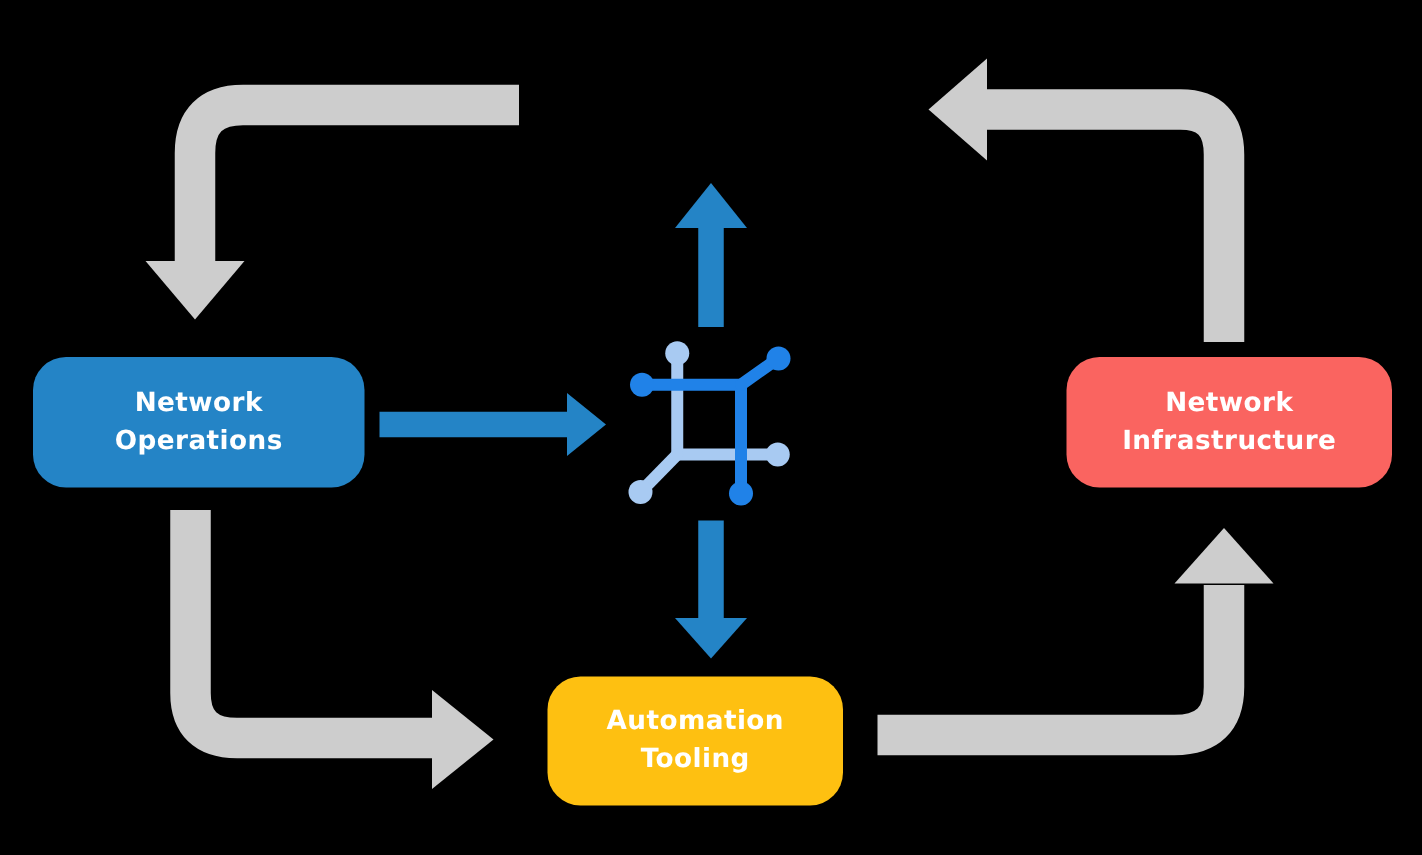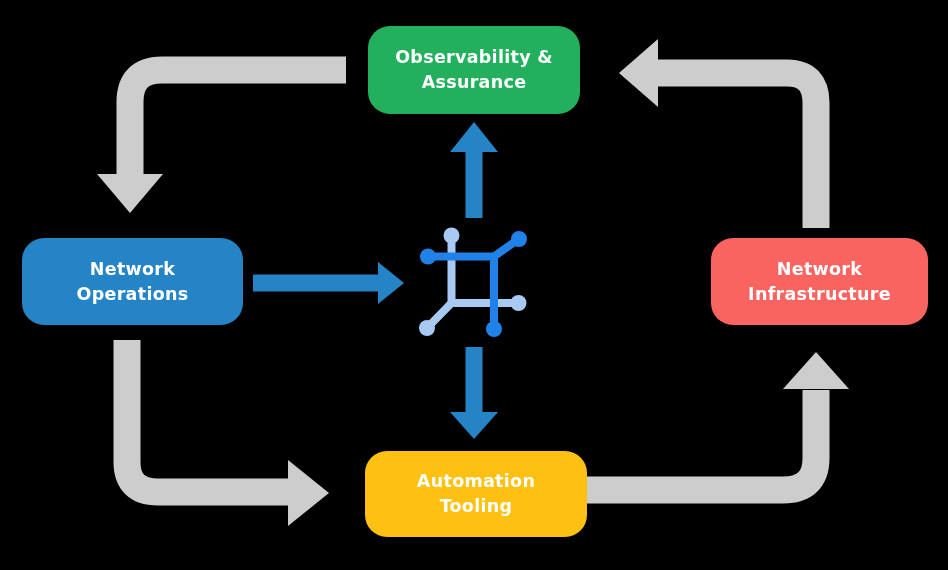--- a/index.html
+++ b/index.html
@@ -27,21 +27,21 @@
     color: #FFFFFF;
     font-size: 17.5px;
     font-weight: bold;
     letter-spacing: 0.3px;
     line-height: 1.42;
     white-space: pre-line;
   }
   .node-observability   { left: 368px; top: 26px;  width: 212px; height: 88px; }
   .node-operations      { left: 22px;  top: 238px; width: 221px; height: 87px; }
   .node-infrastructure  { left: 711px; top: 238px; width: 217px; height: 87px; }
-  .node-tooling         { left: 365px; top: 451px; width: 222px; height: 86px; }
+  .node-tooling         { left: 365px; top: 451px; width: 197px; height: 86px; }
   .center-icon-svg {
     position: absolute;
     left: 415px; top: 223px;
     width: 116px; height: 118px;
   }
 </style>
 </head>
 <body>
 
 <div class="stage" style="background-color: rgb(0, 0, 0);">
@@ -77,24 +77,20 @@
       <path d="M 474 218 L 474 151" fill="none" stroke-width="17" stroke="#2484C6"></path>
       <polygon points="450,152 498,152 474,122" fill="#2484C6"></polygon>
     </g>
 
     <g>
       <path d="M 474 347 L 474 413" fill="none" stroke-width="17" stroke="#2484C6"></path>
       <polygon points="450,412 498,412 474,439" fill="#2484C6"></polygon>
     </g>
   </svg>
 
-  <div class="node node-observability" style="background-color: rgb(34, 176, 92);">
-    <span class="node-label">Observability &amp;
-Assurance</span>
-  </div>
 
   <div class="node node-operations" style="background-color: rgb(36, 132, 198);">
     <span class="node-label">Network
 Operations</span>
   </div>
 
   <div class="node node-infrastructure" style="background-color: rgb(250, 100, 96);">
     <span class="node-label">Network
 Infrastructure</span>
   </div>

